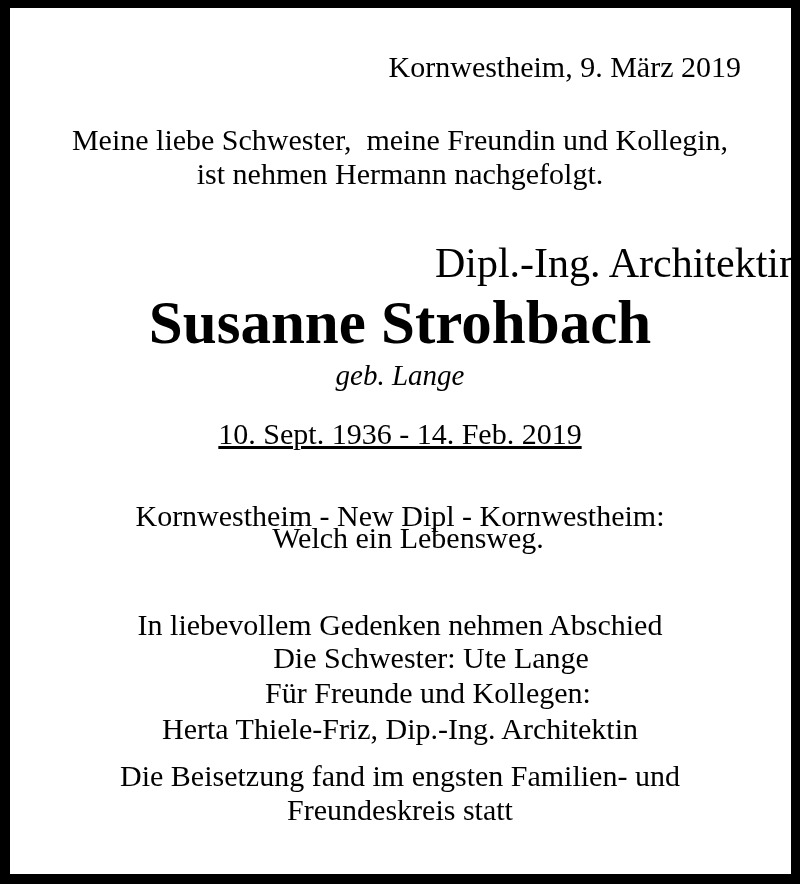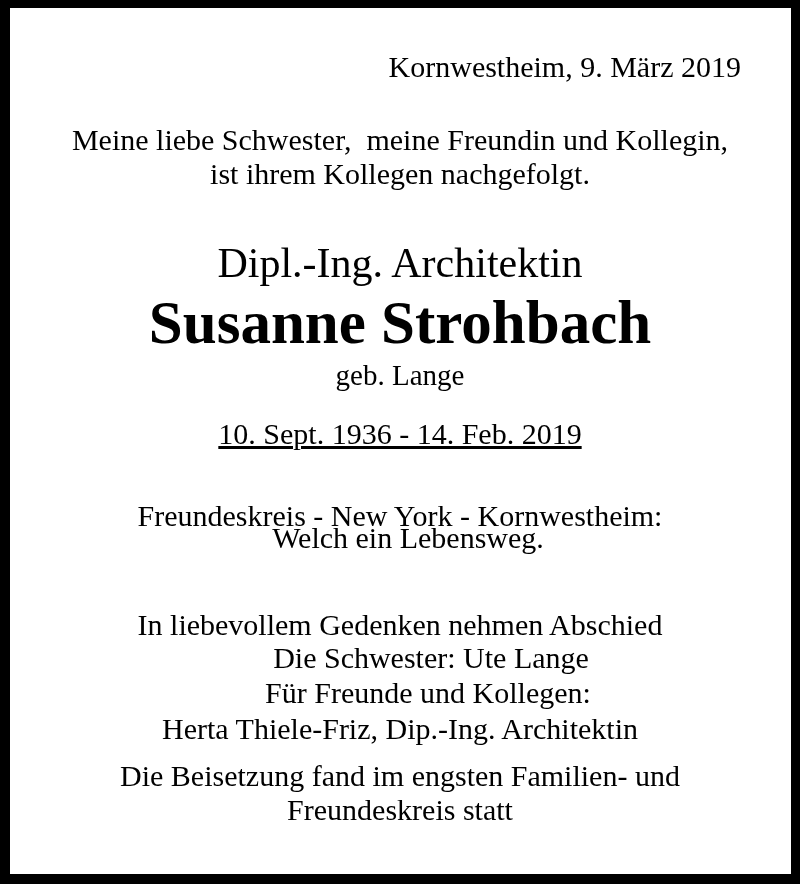--- a/index.html
+++ b/index.html
@@ -38,40 +38,40 @@
       margin: 0;
     }
     .right {
       text-align: right;
       left: auto;
       right: 59px;
       width: auto;
     }
     .dipl { font-size: 42px; line-height: 42px; }
     .name { font-size: 61px; line-height: 61px; font-weight: bold; }
-    .geb  { font-size: 29px; line-height: 29px; }
+    .geb  { font-size: 29px; line-height: 29px; font-style: italic; }
   </style>
 </head>
 <body>
 
 <div class="frame">
   <div class="paper"></div>
 </div>
 
 <div class="line right" style="top:52px;">Kornwestheim, 9. März 2019</div>
 
 <div class="line" style="top:125px;">Meine liebe Schwester,  meine Freundin und Kollegin,</div>
-<div class="line" style="top:159px;">ist ihrem Kollegen nachgefolgt.</div>
+<div class="line" style="top:159px;">ist nehmen Hermann nachgefolgt.</div>
 
-<div class="line dipl" style="top:242px;">Dipl.-Ing. Architektin</div>
+<div class="line dipl" style="top:242px;text-align:right;">Dipl.-Ing. Architektin</div>
 <div class="line name" style="top:292px;">Susanne Strohbach</div>
 <div class="line geb" style="top:361px;">geb. Lange</div>
 <div class="line" style="top:419px;text-decoration:underline;">10. Sept. 1936 - 14. Feb. 2019</div>
 
-<div class="line" style="top:501px;">Freundeskreis - New York - Kornwestheim:</div>
+<div class="line" style="top:501px;">Kornwestheim - New Dipl - Kornwestheim:</div>
 <div class="line" style="top:523px;margin-left:8px;">Welch ein Lebensweg.</div>
 
 <div class="line" style="top:610px;">In liebevollem Gedenken nehmen Abschied</div>
 <div class="line" style="top:643px;padding-left:31px;">Die Schwester: Ute Lange</div>
 <div class="line" style="top:678px;padding-left:28px;">Für Freunde und Kollegen:</div>
 <div class="line" style="top:714px;">Herta Thiele-Friz, Dip.-Ing. Architektin</div>
 
 <div class="line" style="top:761px;">Die Beisetzung fand im engsten Familien- und</div>
 <div class="line" style="top:795px;">Freundeskreis statt</div>
 

